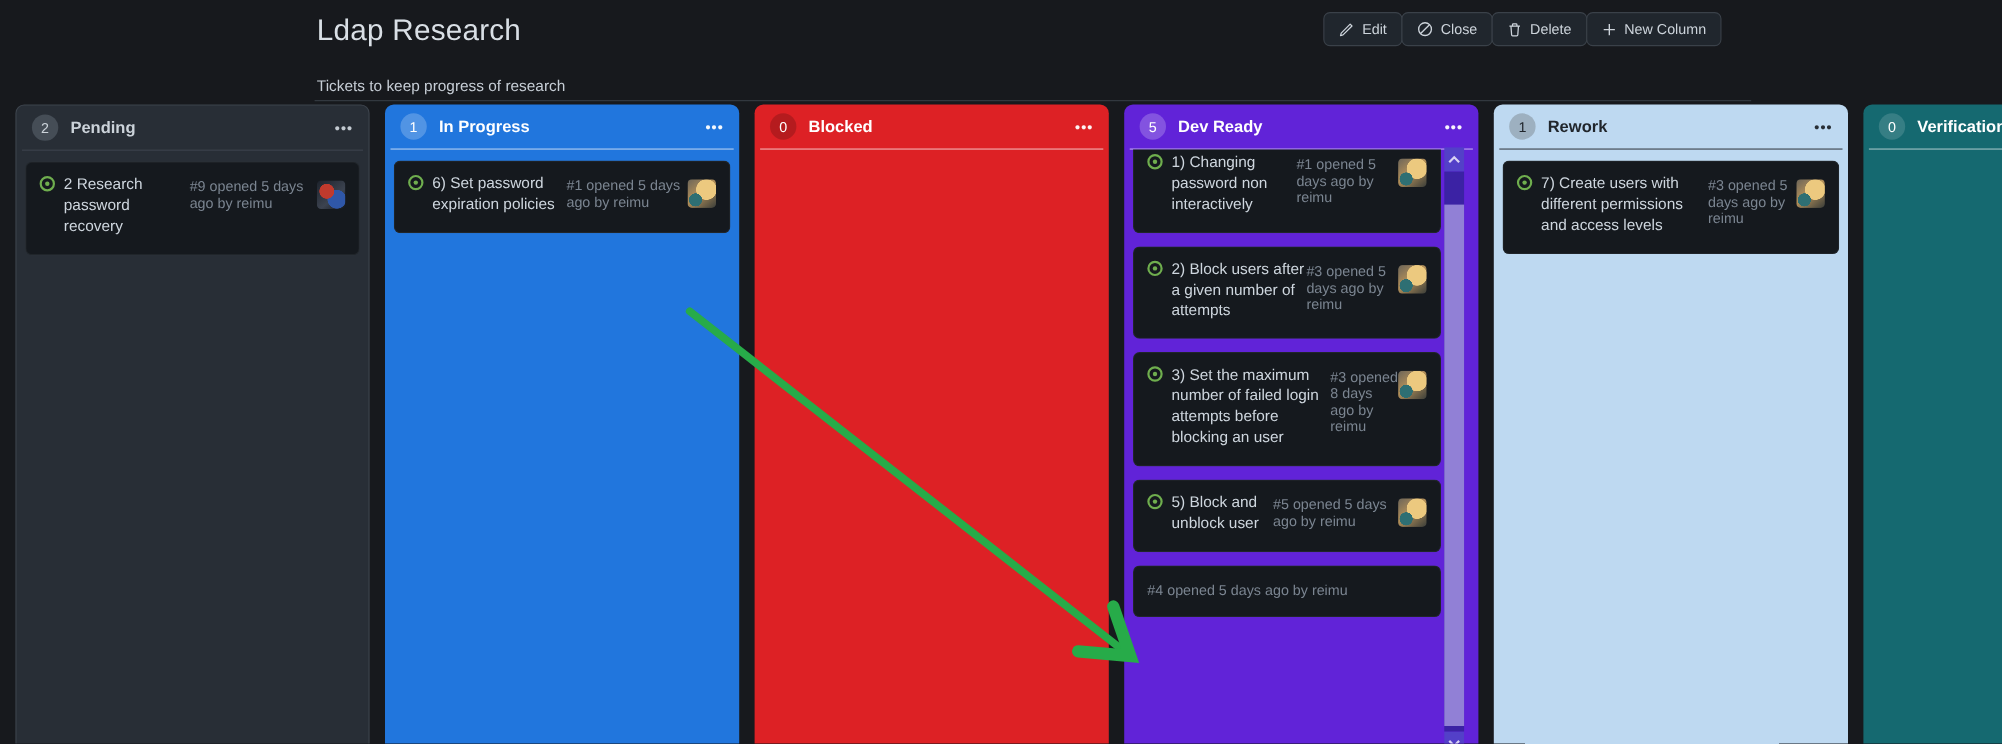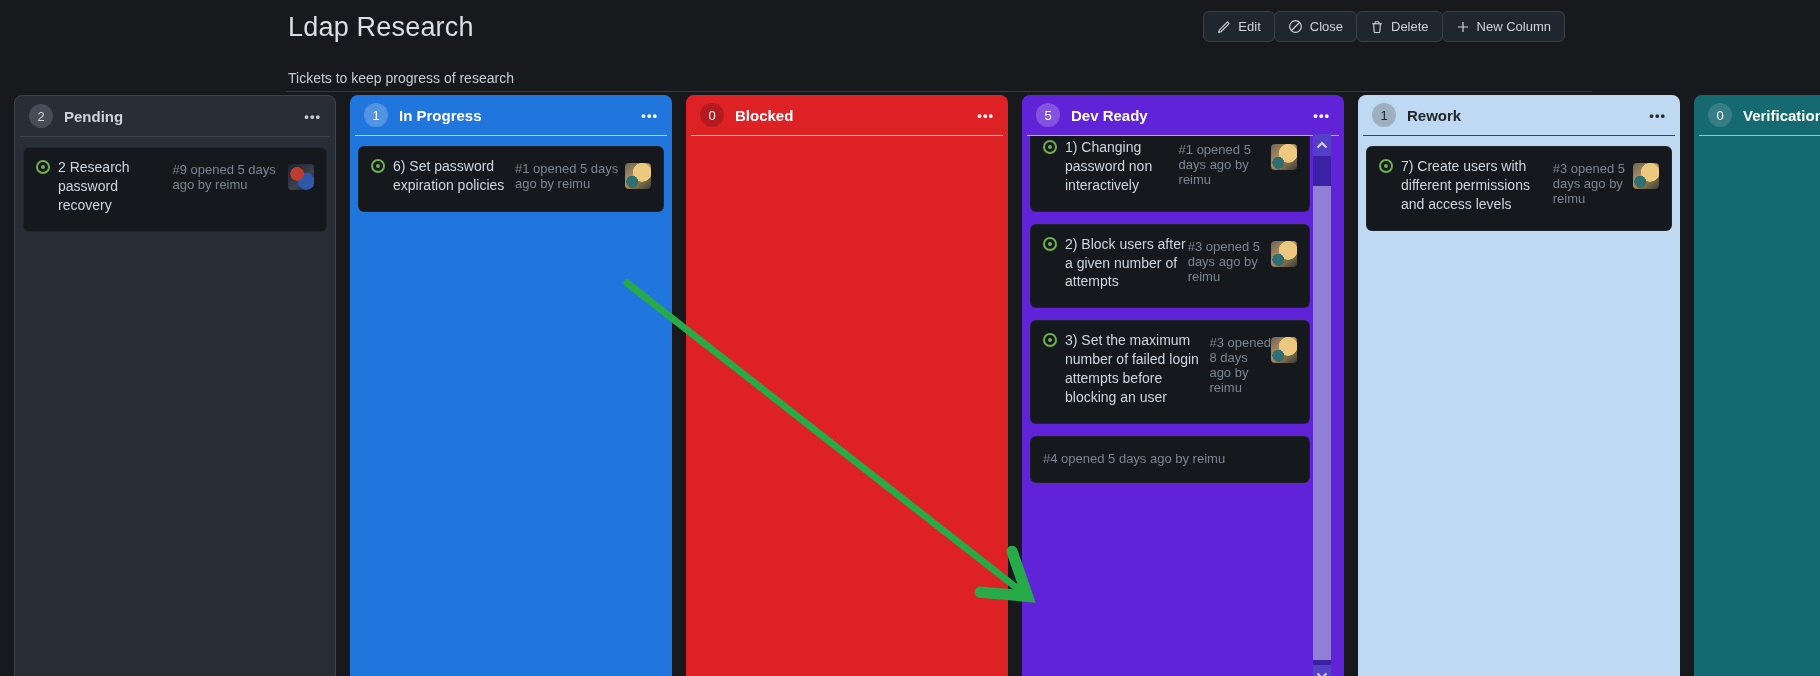--- a/index.html
+++ b/index.html
@@ -254,20 +254,30 @@
     <div class="trow">
       <span class="issue-icon">
               <i></i>
             </span>
       <span class="ctitle">3) Set the maximum number of failed login attempts before blocking an user</span>
     </div>
     <div class="cmeta">#3 opened 8 days ago by reimu</div>
     <div class="avatar avatar-blonde"></div>
   </article>
         <article class="card">
+    <div class="trow">
+      <span class="issue-icon">
+              <i></i>
+            </span>
+      <span class="ctitle">5) Block and unblock user</span>
+    </div>
+    <div class="cmeta">#5 opened 5 days ago by reimu</div>
+    <div class="avatar avatar-blonde"></div>
+  </article>
+        <article class="card">
     <div class="cmeta">#4 opened 5 days ago by reimu</div>
 
   </article>
       </div>
     <div class="scrollbar">
       <div class="sb-btn">
         <svg width="12" height="8" viewBox="0 0 12 8">
             <path d="M1.5 6.5L6 2l4.5 4.5" fill="none" stroke="currentColor" stroke-width="2"></path>
           </svg>
       </div>

